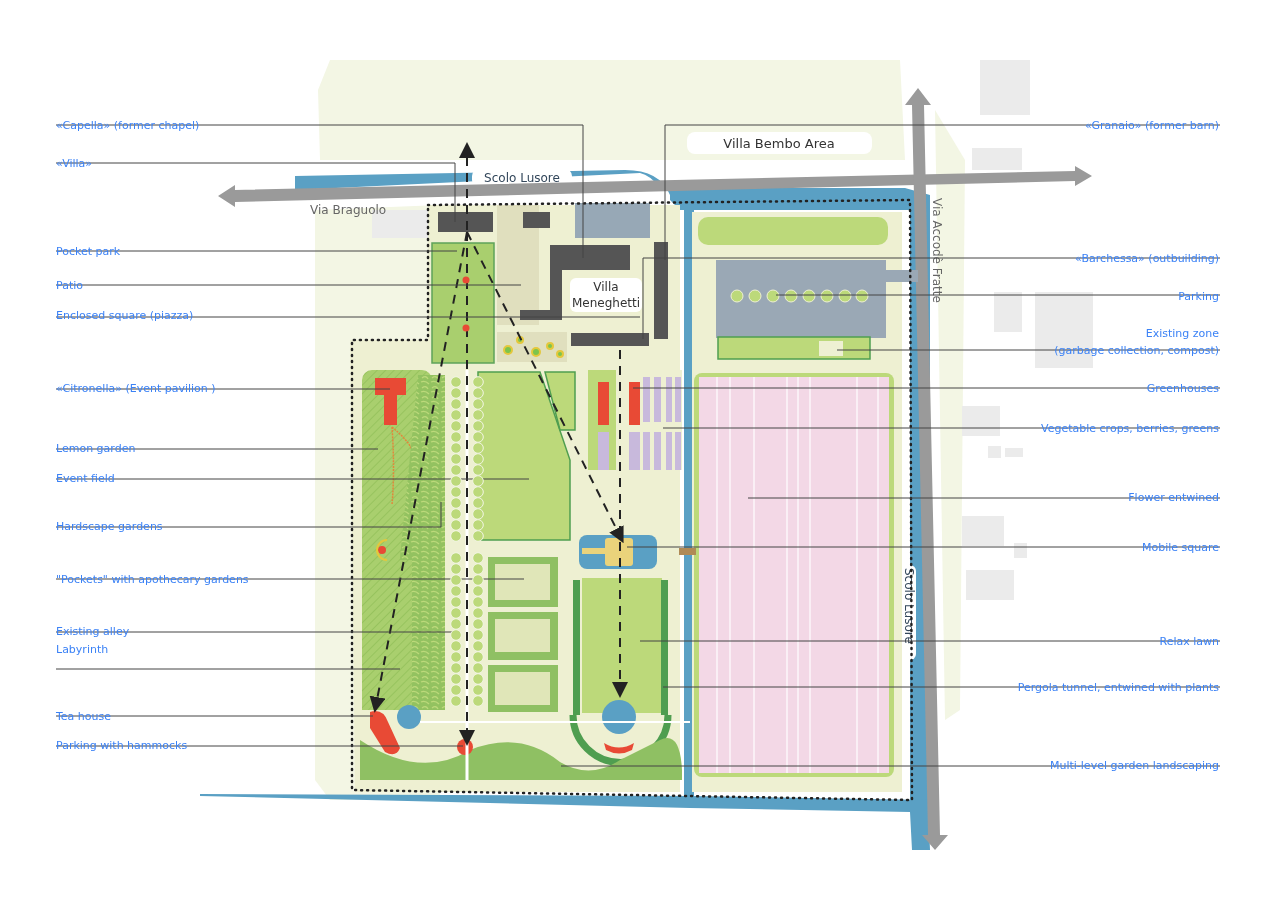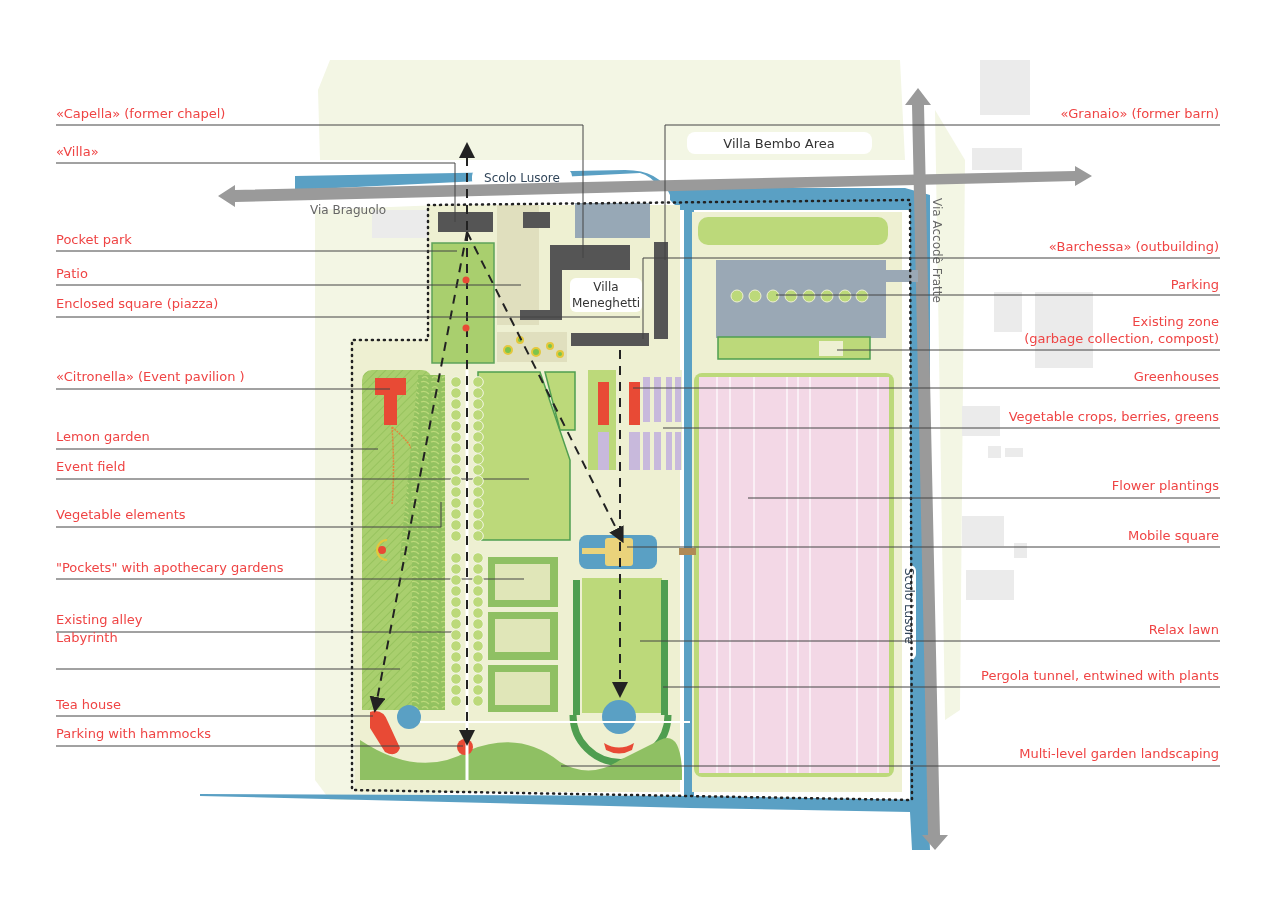--- a/index.html
+++ b/index.html
@@ -1,19 +1,19 @@
 <!DOCTYPE html>
 <html><head>
 <meta charset="utf-8">
 <style>
   html, body { margin:0; padding:0; background:#ffffff; }
   body { width:1280px; height:905px; position:relative; overflow:hidden;
          font-family:"DejaVu Sans", sans-serif; }
   #map { position:absolute; left:0; top:0; width:1280px; height:905px; }
-  .lbl { position:absolute; font-size:13px; color:#ef4444; white-space:nowrap; line-height:16px; }
+  .lbl { position:absolute; font-size:11px; color:#3b82f6; white-space:nowrap; line-height:16px;margin-top:12px; }
   .lbl.left { left:56px; }
   .lbl.right { right:61px; text-align:center; }
   .maptext { font-family:"DejaVu Sans", sans-serif; }
 </style>
 </head>
 <body>
 
 <svg id="map" viewBox="0 0 1280 905" xmlns="http://www.w3.org/2000/svg">
   <defs>
     <pattern id="hatch" width="6" height="6" patternUnits="userSpaceOnUse" patternTransform="rotate(45)">
@@ -286,31 +286,31 @@
   </svg>
 
 <div class="lbl left" style="top:106px">«Capella» (former chapel)</div>
 <div class="lbl left" style="top:144px">«Villa»</div>
 <div class="lbl left" style="top:232px">Pocket park</div>
 <div class="lbl left" style="top:266px">Patio</div>
 <div class="lbl left" style="top:296px">Enclosed square (piazza)</div>
 <div class="lbl left" style="top:369px">«Citronella» (Event pavilion )</div>
 <div class="lbl left" style="top:429px">Lemon garden</div>
 <div class="lbl left" style="top:459px">Event field</div>
-<div class="lbl left" style="top:507px">Vegetable elements</div>
+<div class="lbl left" style="top:507px">Hardscape gardens</div>
 <div class="lbl left" style="top:560px">"Pockets" with apothecary gardens</div>
 <div class="lbl left" style="top:612px">Existing alley</div>
 <div class="lbl left" style="top:630px">Labyrinth</div>
 <div class="lbl left" style="top:697px">Tea house</div>
 <div class="lbl left" style="top:726px">Parking with hammocks</div>
 
 <div class="lbl right" style="top:106px">«Granaio» (former barn)</div>
 <div class="lbl right" style="top:239px">«Barchessa» (outbuilding)</div>
 <div class="lbl right" style="top:277px">Parking</div>
 <div class="lbl right" style="top:314px">Existing zone</div>
 <div class="lbl right" style="top:331px">(garbage collection, compost)</div>
 <div class="lbl right" style="top:369px">Greenhouses</div>
 <div class="lbl right" style="top:409px">Vegetable crops, berries, greens</div>
-<div class="lbl right" style="top:478px">Flower plantings</div>
+<div class="lbl right" style="top:478px">Flower entwined</div>
 <div class="lbl right" style="top:528px">Mobile square</div>
 <div class="lbl right" style="top:622px">Relax lawn</div>
 <div class="lbl right" style="top:668px">Pergola tunnel, entwined with plants</div>
 <div class="lbl right" style="top:746px">Multi-level garden landscaping</div>
 
 </body></html>

